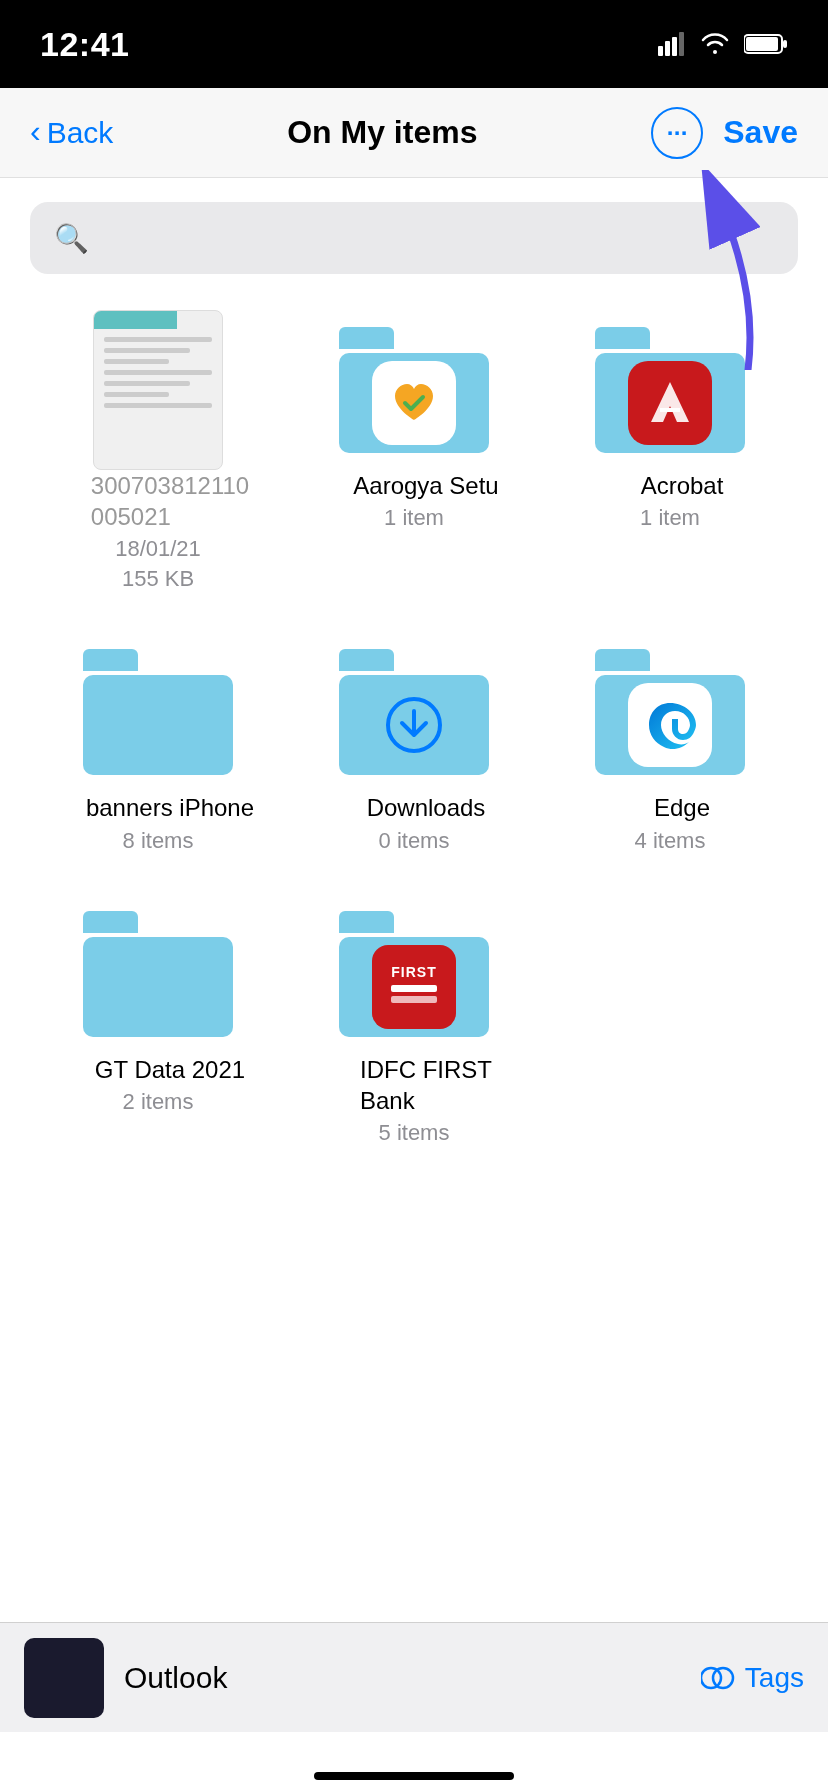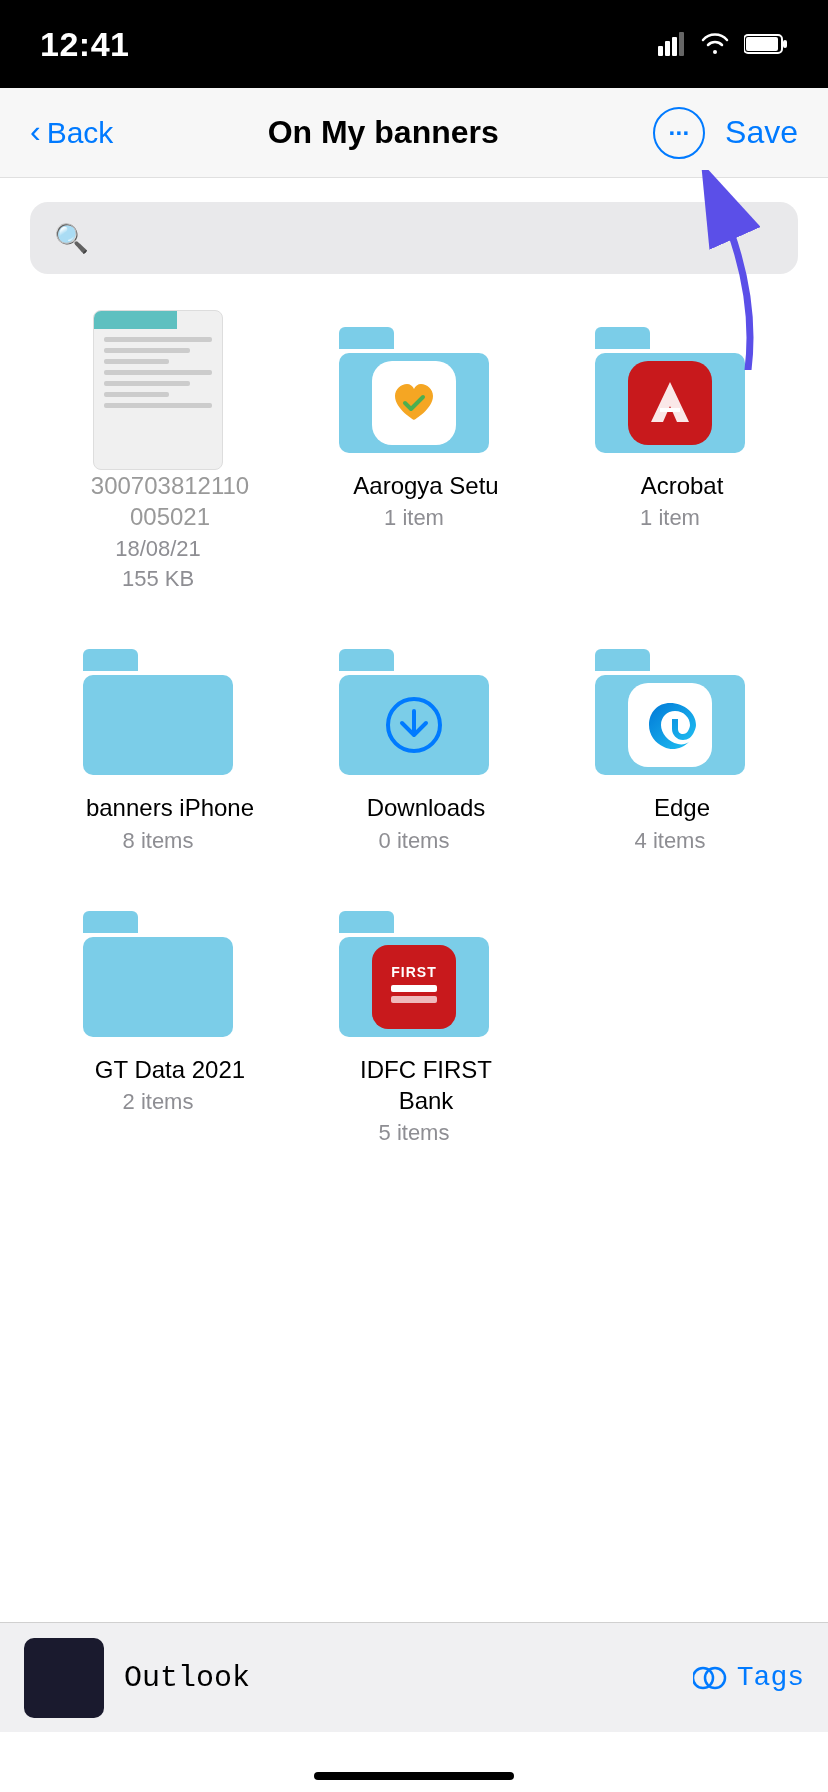--- a/index.html
+++ b/index.html
@@ -78,21 +78,21 @@
     }
     .nav-more-dots {
       color: #007AFF;
       font-size: 24px;
       letter-spacing: -1px;
       font-weight: 700;
     }
     .nav-save {
       color: #007AFF;
       font-size: 32px;
-      font-weight: 400;
+      font-weight: 700;
       cursor: pointer;
     }
 
     
     .content {
       background: #fff;
       padding: 24px 30px;
       flex: 1;
     }
 
@@ -213,21 +213,20 @@
       display: flex;
       align-items: center;
       justify-content: center;
       font-size: 50px;
     }
 
     .file-name {
       font-size: 24px;
       font-weight: 500;
       color: #000;
-      text-align: center;
       line-height: 1.3;
       margin-left: 24px;
     }
     .file-name.gray { color: #8e8e93; }
 
     .file-meta {
       font-size: 22px;
       color: #8e8e93;
       text-align: center;
       margin-top: 4px;
@@ -252,21 +251,20 @@
       bottom: 60px;
       left: 0;
       width: 828px;
       background: #f0f0f2;
       border-top: 1px solid #d0d0d0;
       height: 110px;
       display: flex;
       align-items: center;
       padding: 16px 24px;
       justify-content: space-between;
-      font-family: Liberation Mono, monospace;
     }
     .bottom-bar-left {
       display: flex;
       align-items: center;
       gap: 20px;
     }
     .bottom-thumbnail {
       width: 80px;
       height: 80px;
       border-radius: 10px;
@@ -339,21 +337,21 @@
         <rect x="39" y="7" width="4" height="8" rx="2" fill="white"></rect>
       </svg>
     </div>
   </div>
 
   <div class="nav-bar">
     <div class="nav-back">
       <span class="nav-back-chevron">‹</span>
       <span>Back</span>
     </div>
-    <span class="nav-title">On My banners</span>
+    <span class="nav-title">On My items</span>
     <div class="nav-actions">
       <div class="nav-more-btn">
         <span class="nav-more-dots">···</span>
       </div>
       <span class="nav-save">Save</span>
     </div>
   </div>
 
   <div class="arrow-overlay">
     <svg width="120" height="200" viewBox="0 0 120 200">
@@ -384,21 +382,21 @@
               <div class="doc-line short"></div>
               <div class="doc-line long"></div>
               <div class="doc-line medium"></div>
               <div class="doc-line short"></div>
               <div class="doc-line long"></div>
             </div>
           </div>
         </div>
         <span class="file-name gray" style="white-space:pre-line; color:#999;">300703812110
 005021</span>
-        <span class="file-meta">18/08/21</span>
+        <span class="file-meta">18/01/21</span>
         <span class="file-meta">155 KB</span>
       </div>
 
       <div class="file-item">
         <div class="file-icon-wrap">
           <div class="folder-icon-wrap">
             <div class="folder-tab" style="background:#7bcde8;"></div>
             <div class="folder-body" style="background:#7bcde8;"></div>
             <div class="folder-icon-inner">
               <div class="app-icon-square" style="background:#fff; border-radius:20px; width:84px; height:84px; display:flex; align-items:center; justify-content:center;">

